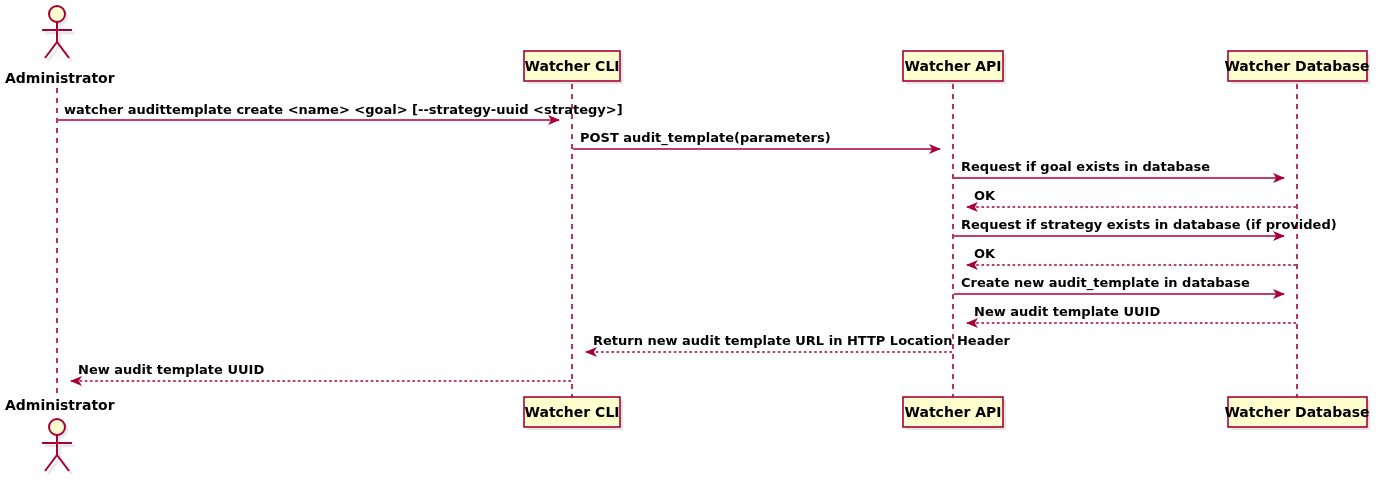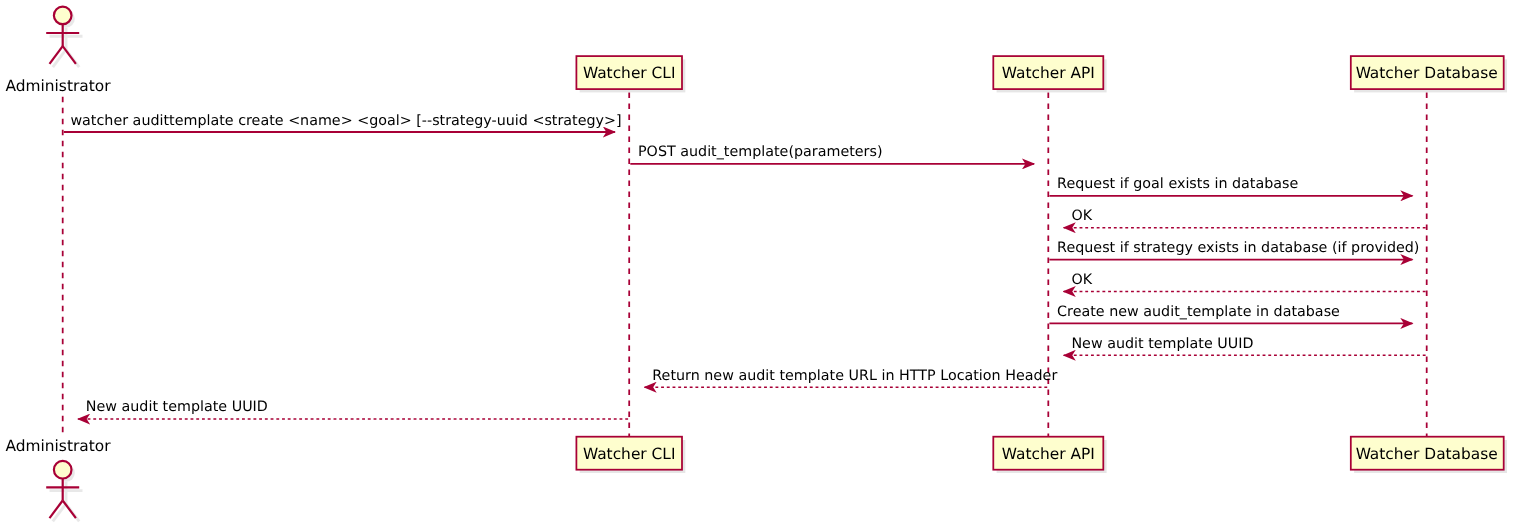--- a/index.html
+++ b/index.html
@@ -10,20 +10,21 @@
   body {
     width: 1379px;
     height: 483px;
     font-family: "DejaVu Sans", sans-serif;
     overflow: hidden;
   }
   #diagram {
     position: relative;
     width: 1094px;
     height: 483px;
+    font-weight: bold;
   }
   svg#seq {
     position: absolute;
     left: 0;
     top: 0;
     width: 1379px;
     height: 483px;
     display: block;
   }
   .msg-text, .part-label, .actor-label {

